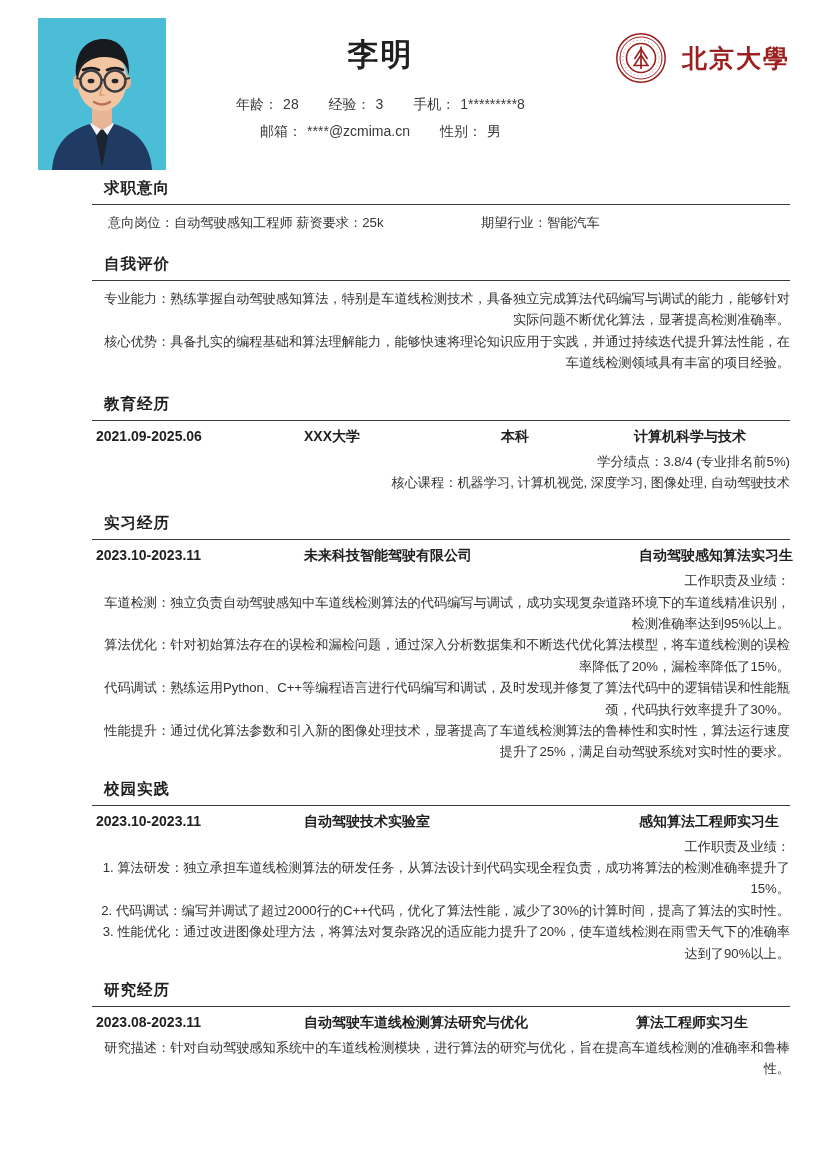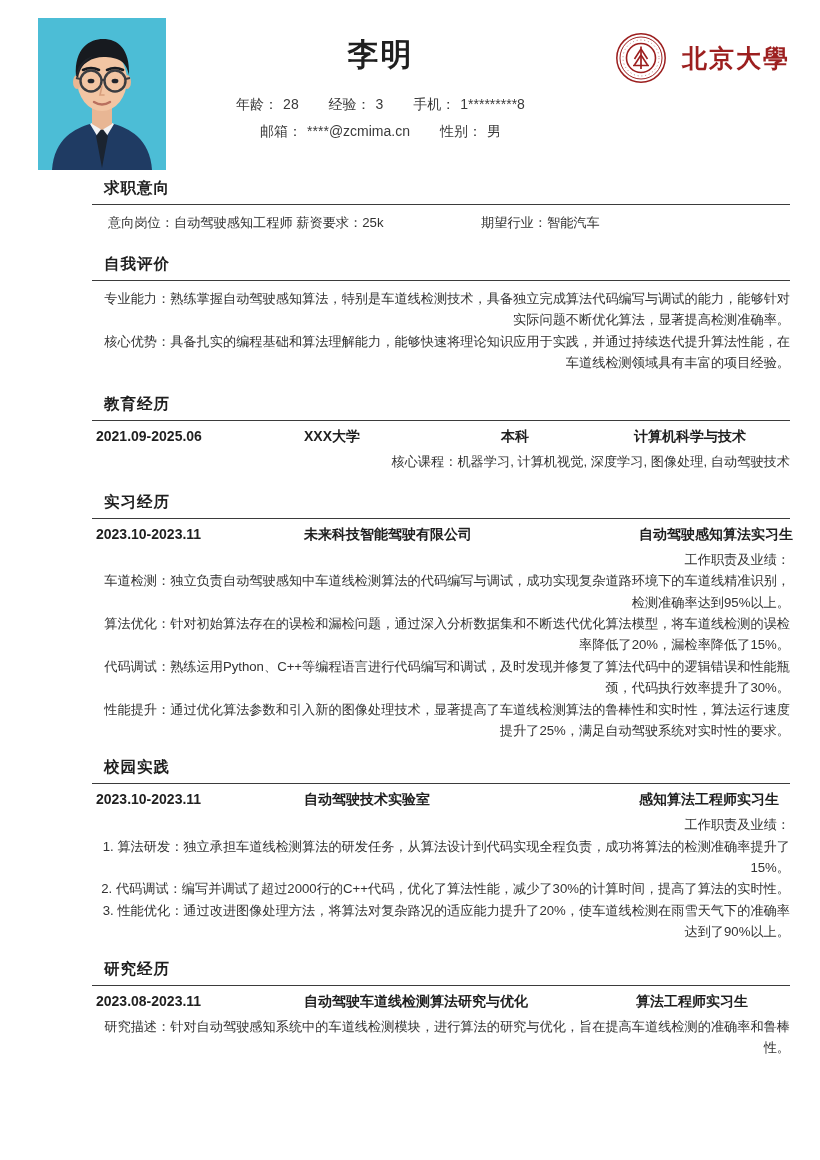--- a/index.html
+++ b/index.html
@@ -252,20 +252,21 @@
   <div class="section">
     <div class="section-title">教育经历</div>
     <div class="section-rule"></div>
     <div class="section-body">
       <div class="entry-row">
         <span class="col-date">2021.09-2025.06</span>
         <span class="col-org">XXX大学</span>
         <span class="col-deg">本科</span>
         <span class="col-major">计算机科学与技术</span>
       </div>
+      <div class="body-line">学分绩点：3.8/4 (专业排名前5%)</div>
       <div class="body-line">核心课程：机器学习, 计算机视觉, 深度学习, 图像处理, 自动驾驶技术</div>
     </div>
   </div>
 
   <div class="gap-lg"></div>
 
   <div class="section">
     <div class="section-title">实习经历</div>
     <div class="section-rule"></div>
     <div class="section-body">

